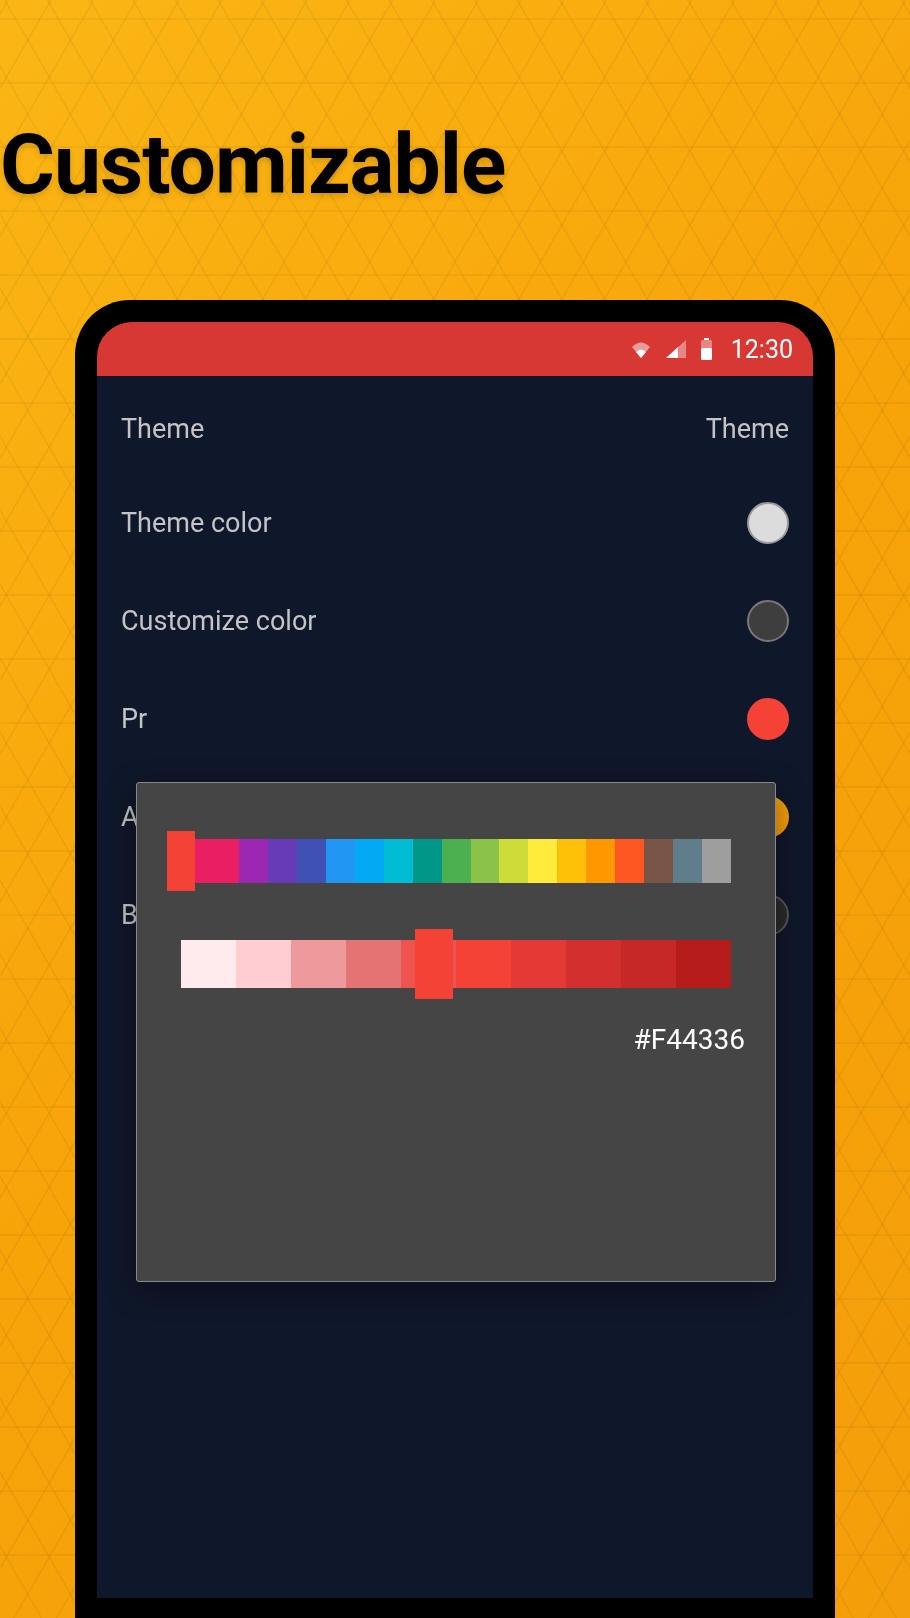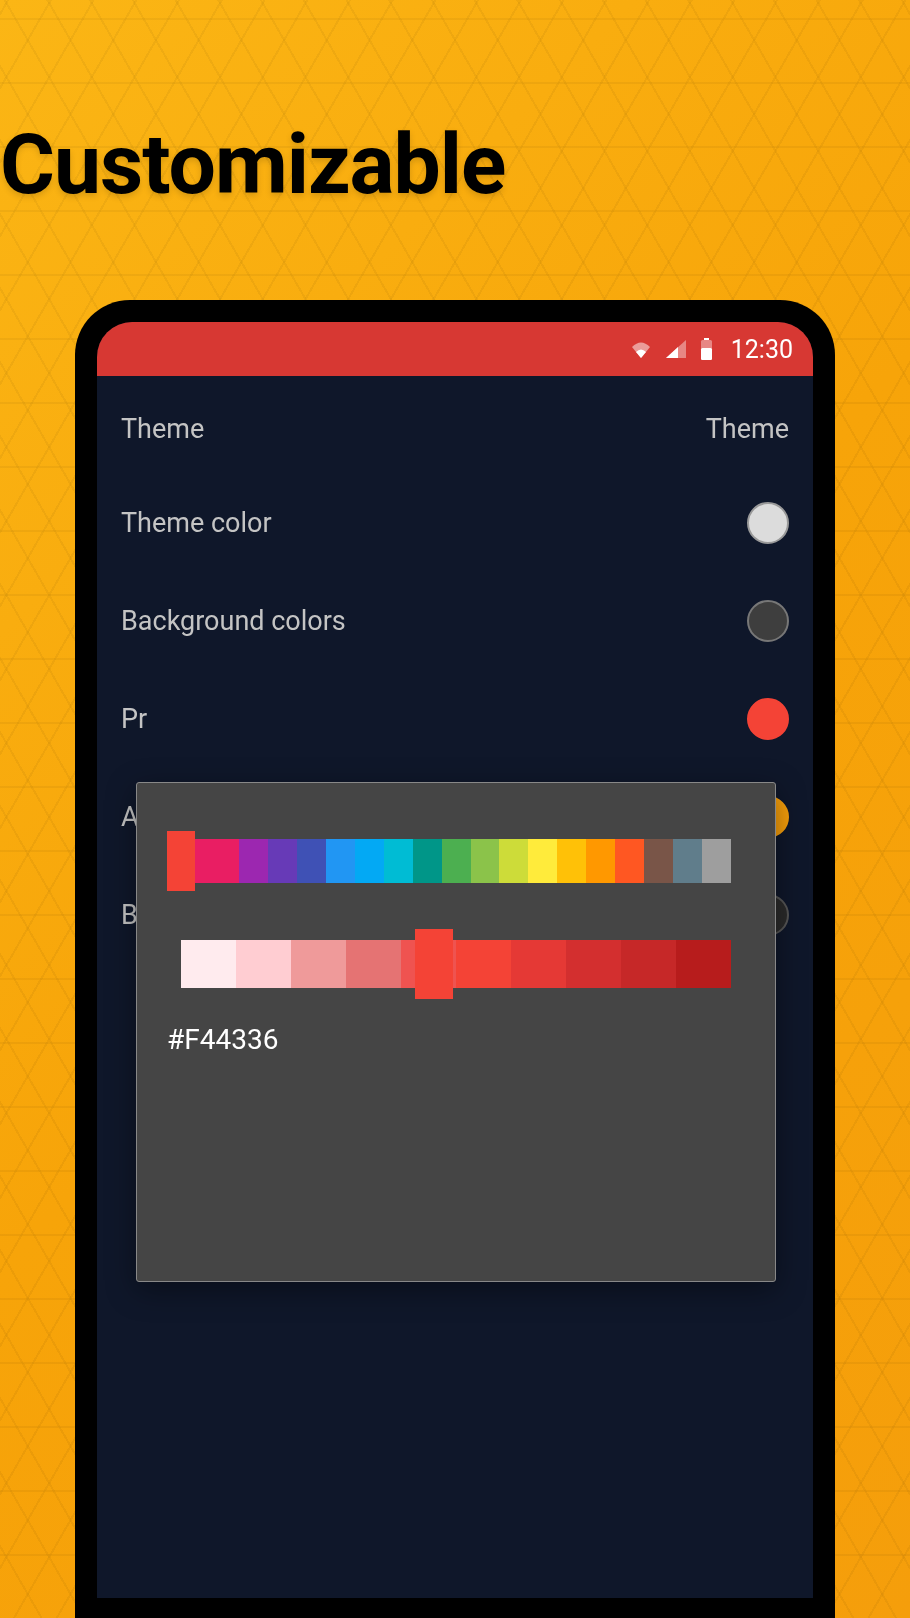--- a/index.html
+++ b/index.html
@@ -211,21 +211,21 @@
       position: absolute;
       left: 248px;
       top: 0;
       width: 38px;
       height: 70px;
       background: #f44336;
       cursor: pointer;
     }
 
     .hex-value {
-      text-align: left;
+      text-align: right;
       color: white;
       font-size: 28px;
       font-weight: 400;
       margin-top: 8px;
     }
 
     .dialog-actions {
       position: absolute;
       bottom: 22px;
       right: 30px;
@@ -280,21 +280,21 @@
     <div class="settings-list">
       <div class="setting-row">
         <span class="setting-label">Theme</span>
         <span class="setting-value">Theme</span>
       </div>
       <div class="setting-row">
         <span class="setting-label">Theme color</span>
         <div class="color-circle" style="background:#dcdcdc;border-color:#999"></div>
       </div>
       <div class="setting-row">
-        <span class="setting-label">Background colors</span>
+        <span class="setting-label">Customize color</span>
         <div class="color-circle" style="background:#3e3e3e;border-color:#777"></div>
       </div>
       <div class="setting-row">
         <span class="setting-label">Pr</span>
         <div class="color-circle" style="background:#f44336;border-color:#f44336"></div>
       </div>
       <div class="setting-row">
         <span class="setting-label">Ap</span>
         <div class="color-circle" style="background:#f59e0b;border-color:#f59e0b"></div>
       </div>

